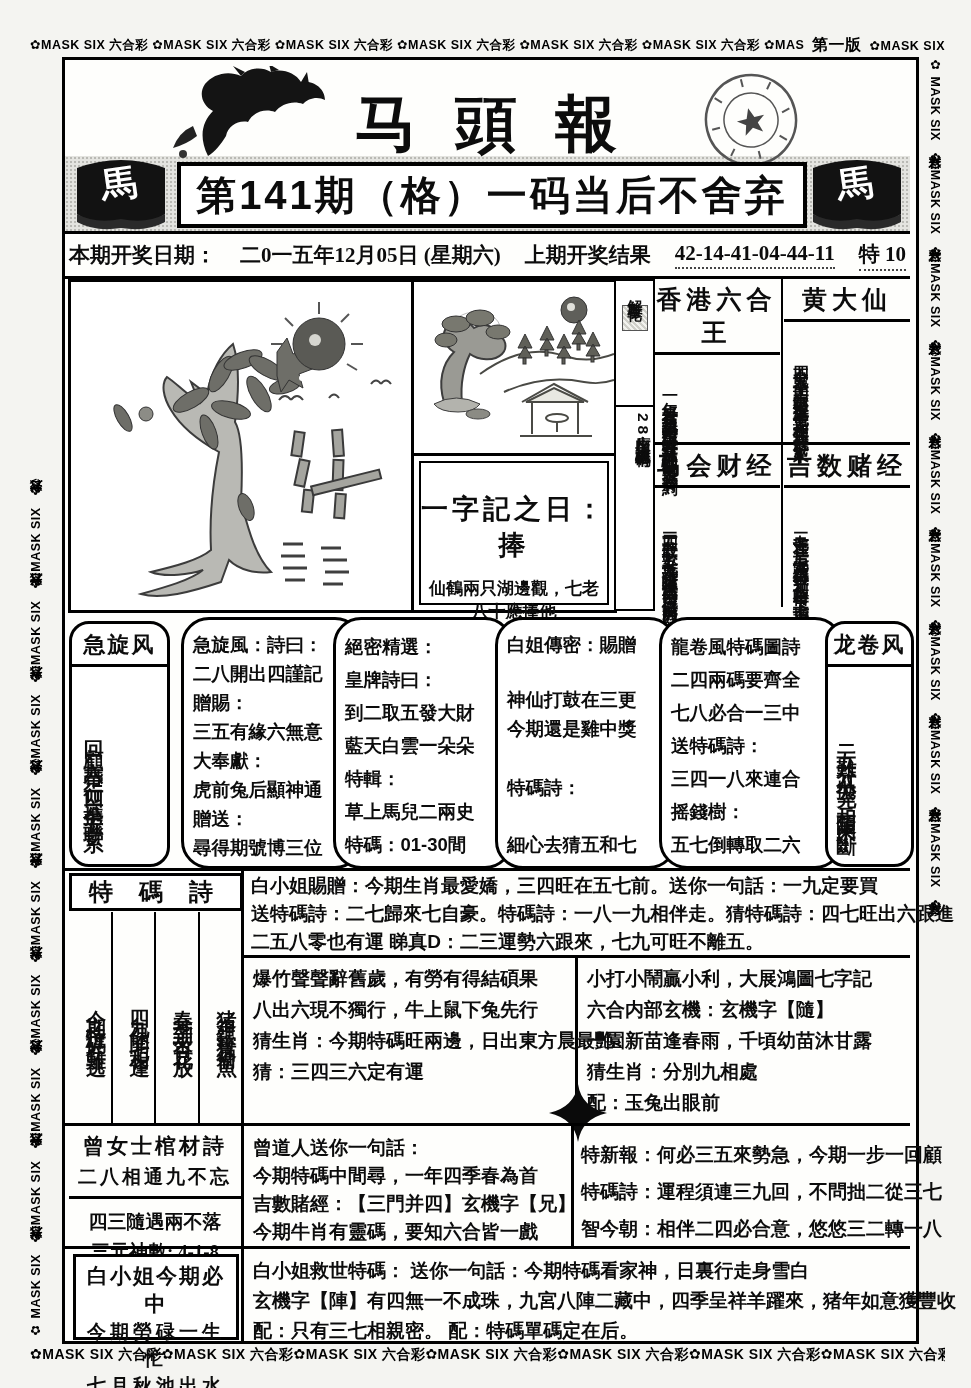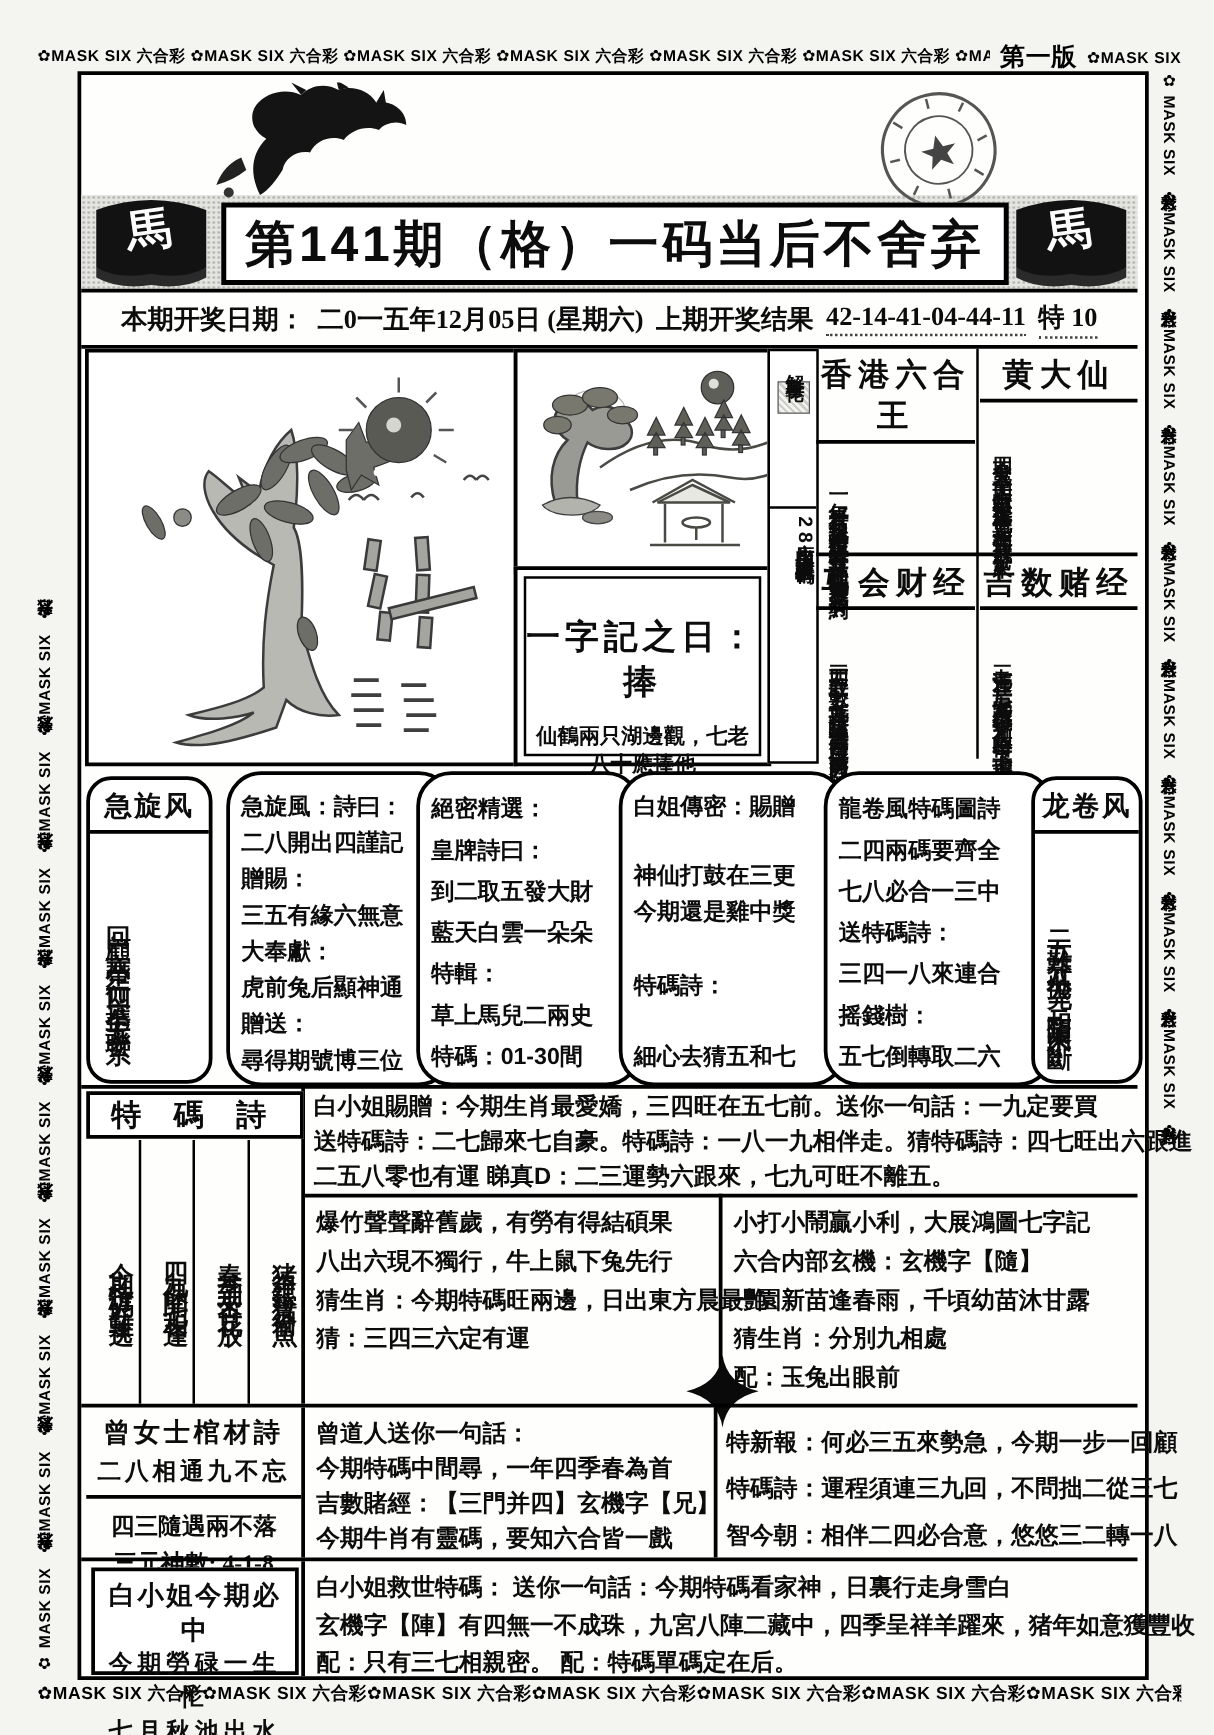--- a/index.html
+++ b/index.html
@@ -19,21 +19,21 @@
   
   .frame{left:62px;top:57px;width:851px;height:1281px;border:3px solid #000;background:#fefefc;}
   
   .mast-title{font-size:62px;font-weight:900;letter-spacing:38px;text-align:center;}
   .gray-band{background-color:#e4e4e0;background-image:radial-gradient(#b9b9b4 1px,transparent 1.2px);background-size:4px 4px;}
   .subtitle-box{border:4px solid #000;background:#fff;display:flex;align-items:center;justify-content:center;
     font-size:40px;font-weight:900;letter-spacing:3px;}
   .flag-char{color:#fff;font-size:36px;font-weight:900;transform:rotate(-8deg);}
   
   .date-row{border-top:3px solid #000;border-bottom:3px solid #000;display:flex;align-items:center;justify-content:center;
-    font-size:21px;font-weight:700;gap:10px;}
+    font-size:21px;font-weight:700;gap:24px;}
   .dotted-u{border-bottom:2px dotted #444;padding-bottom:1px;}
   
   .pbox{border:3px solid #000;background:#fff;}
   
   .word-inner{margin:5px;border:2px solid #000;height:calc(100% - 14px);text-align:center;}
   .word-title{font-size:27px;font-weight:900;letter-spacing:4px;margin-top:28px;}
   .word-line{font-size:17px;font-weight:700;margin-top:14px;letter-spacing:0px;}
   
   .vtext{writing-mode:vertical-rl;text-orientation:upright;}
   .vmixed{writing-mode:vertical-rl;text-orientation:mixed;}
@@ -71,41 +71,42 @@
   .bz-title{font-size:21px;font-weight:900;letter-spacing:2px;padding-top:5px;}
   .bz-line{font-size:19px;font-weight:700;letter-spacing:4px;line-height:27px;}
   .watermark{border:12px solid #c9c9c5;border-radius:50%;opacity:.35;}
   .wm-swirl{border:6px solid #cfcfcb;border-radius:50% 50% 0 50%;transform:rotate(35deg);opacity:.4;}
 </style>
 </head>
 <body>
 
 <div class="abs strip nowrap" style="left:30px;top:33px;width:915px;height:24px;display:flex;align-items:center;gap:8px;">
   <span class="nowrap" style="flex:1;">✿MASK SIX 六合彩 ✿MASK SIX 六合彩 ✿MASK SIX 六合彩 ✿MASK SIX 六合彩 ✿MASK SIX 六合彩 ✿MASK SIX 六合彩 ✿MASK SIX 六合彩 ✿</span>
-  <span style="font-size:20px;">第一版</span>
+  <span style="font-size:16px;">第一版</span>
   <span>✿MASK SIX</span>
 </div>
 <div class="abs strip vstrip vflip nowrap" style="left:28px;top:57px;width:26px;height:1281px;">✿ MASK SIX 六合彩 ✿ MASK SIX 六合彩 ✿ MASK SIX 六合彩 ✿ MASK SIX 六合彩 ✿ MASK SIX 六合彩 ✿ MASK SIX 六合彩 ✿ MASK SIX 六合彩 ✿ MASK SIX 六合彩 ✿ MASK SIX 六合彩 ✿</div>
 <div class="abs strip vstrip nowrap" style="left:917px;top:57px;width:26px;height:1281px;">✿ MASK SIX 六合彩 ✿ MASK SIX 六合彩 ✿ MASK SIX 六合彩 ✿ MASK SIX 六合彩 ✿ MASK SIX 六合彩 ✿ MASK SIX 六合彩 ✿ MASK SIX 六合彩 ✿ MASK SIX 六合彩 ✿ MASK SIX 六合彩 ✿</div>
 <div class="abs strip nowrap" style="left:30px;top:1346px;width:915px;height:24px;font-size:14px;">✿MASK SIX 六合彩✿MASK SIX 六合彩✿MASK SIX 六合彩✿MASK SIX 六合彩✿MASK SIX 六合彩✿MASK SIX 六合彩✿MASK SIX 六合彩✿MASK SIX 六合彩✿MASK SIX 六合彩✿MASK SIX</div>
 
 <div class="abs frame">
 
   <div class="abs" style="left:0;top:0;width:845px;height:171px;">
     <div class="abs gray-band" style="left:0;top:96px;width:845px;height:75px;"></div>
 
     <svg class="abs" style="left:88px;top:6px;" width="230" height="96" viewBox="0 0 230 96">
       <path d="M55,90 C45,70 50,55 60,45 C50,40 45,28 52,18 C60,8 75,4 88,10 C95,2 108,0 118,6
                C128,2 142,6 148,16 C160,14 172,22 172,34 C165,30 155,32 150,38 C140,34 128,38 122,46
                C112,42 100,46 95,56 C85,54 75,60 73,70 C68,78 62,86 55,90 Z" fill="#141414"></path>
       <path d="M88,10 L80,0 L92,6 Z M118,6 L116,-2 L126,4 Z M148,16 L154,6 L156,18 Z" fill="#141414"></path>
       <path d="M40,60 q-14,6 -20,22 q14,-4 24,-12 Z" fill="#222"></path>
       <circle cx="30" cy="88" r="4" fill="#333"></circle>
     </svg>
 
+    <div class="abs serif mast-title" style="left:230px;top:22px;width:420px;">马頭報</div>
 
     <svg class="abs" style="left:636px;top:10px;" width="100" height="100" viewBox="0 0 100 100">
       <g transform="rotate(-14 50 50)" stroke="#555" fill="none">
         <circle cx="50" cy="50" r="45" stroke-width="2.5"></circle>
         <circle cx="50" cy="50" r="27" stroke-width="1.5"></circle>
         <path d="M50,38 L54,48 L64,48 L56,54 L59,64 L50,58 L41,64 L44,54 L36,48 L46,48 Z" fill="#444" stroke="none"></path>
         <g stroke-width="2">
           <line x1="50" y1="8" x2="50" y2="16"></line>
             <line x1="78" y1="18" x2="73" y2="24"></line>
           <line x1="90" y1="48" x2="82" y2="50"></line>

